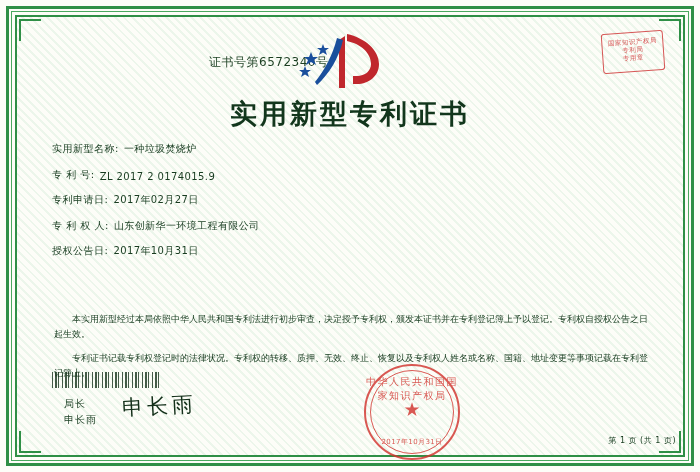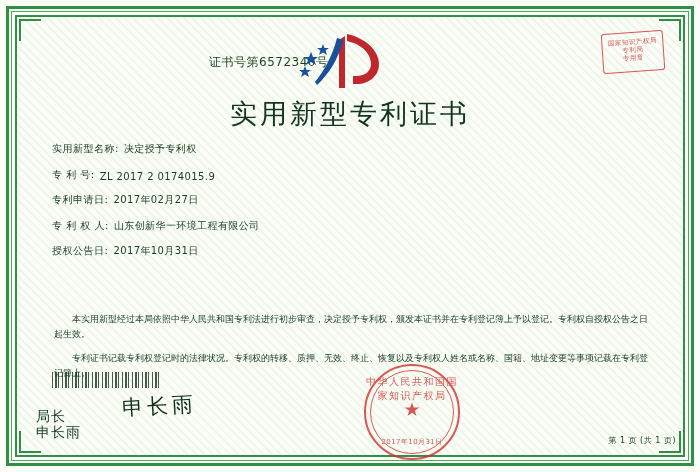--- a/index.html
+++ b/index.html
@@ -121,21 +121,21 @@
 
   
   .main-title {
     position: absolute;
     left: 0;
     right: 0;
     top: 72px;
     text-align: center;
     font-family: "DejaVu Serif", "Liberation Serif", serif;
     font-size: 27px;
-    font-weight: normal;
+    font-weight: bold;
     color: #12361c;
     letter-spacing: 3px;
   }
 
   
   .fields {
     position: absolute;
     left: 28px;
     top: 118px;
     right: 26px;
@@ -189,27 +189,26 @@
         transparent 5px, transparent 6px,
         #17331c 6px, #17331c 7px,
         transparent 7px, transparent 10px
       );
     opacity: 0.8;
   }
 
   
   .sig-area {
     position: absolute;
-    left: 12px;
+    left: 40px;
     top: 372px;
-    font-size: 14px;
+    font-size: 10px;
     color: #173b1f;
     line-height: 16px;
     letter-spacing: 1px;
-    margin-top: 12px;
   }
   .sig-script {
     position: absolute;
     left: 98px;
     top: 368px;
     font-family: "DejaVu Serif", "Liberation Serif", serif;
     font-size: 21px;
     color: #14301a;
     letter-spacing: 4px;
     transform: rotate(-3deg);
@@ -305,21 +304,21 @@
           <polygon points="10,36 11.5,40 16,40 12.5,42.5 14,47 10,44.5 6,47 7.5,42.5 4,40 8.5,40"></polygon>
         </g>
       </svg>
     </div>
 
     <div class="main-title">实用新型专利证书</div>
 
     <div class="fields">
       <div class="field-row">
         <span class="field-label">实用新型名称:</span>
-        <span class="field-value">决定授予专利权</span>
+        <span class="field-value">一种垃圾焚烧炉</span>
       </div>
       <div class="field-row">
         <span class="field-label">专 利 号:</span>
         <span class="field-value">ZL 2017 2 0174015.9</span>
       </div>
       <div class="field-row">
         <span class="field-label">专利申请日:</span>
         <span class="field-value">2017年02月27日</span>
       </div>
       <div class="field-row">

